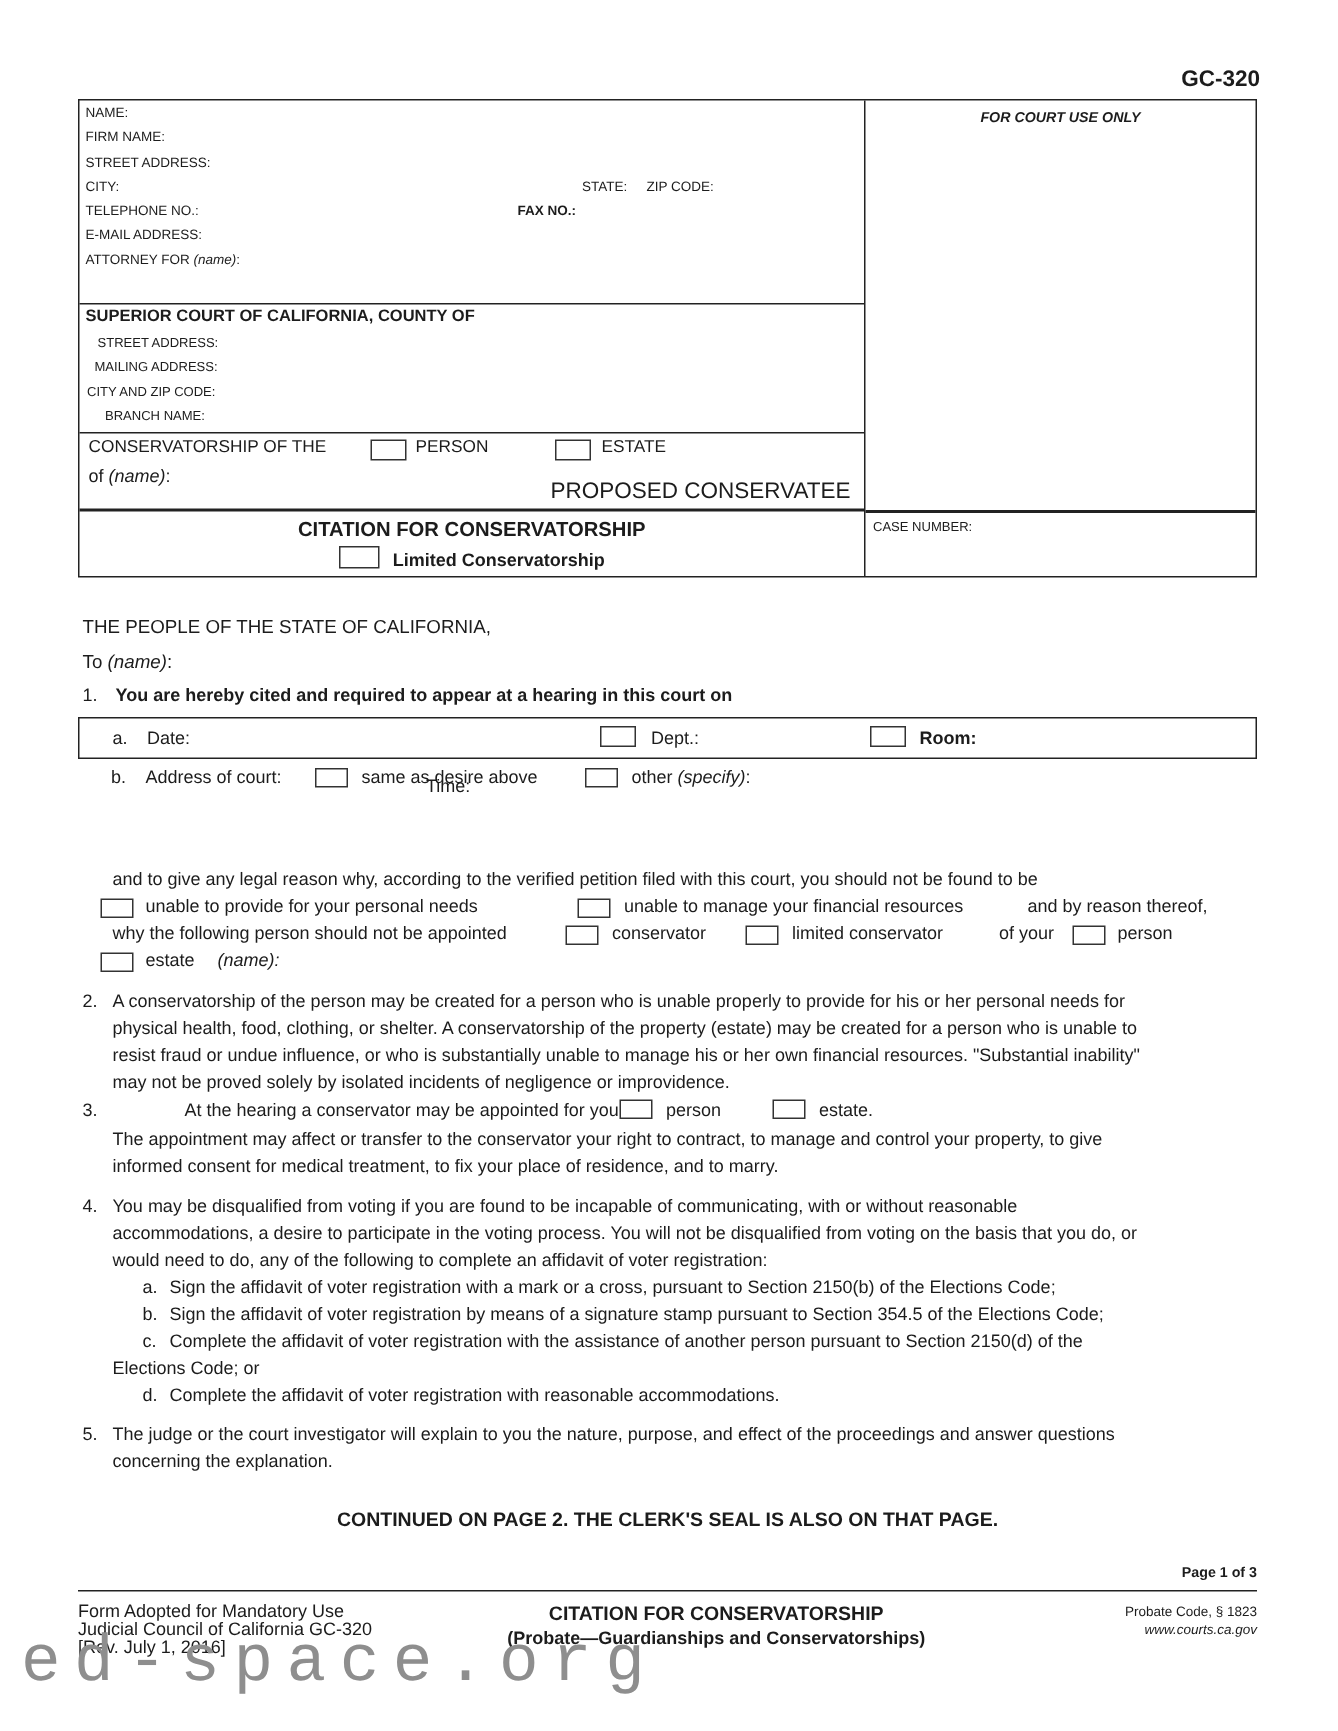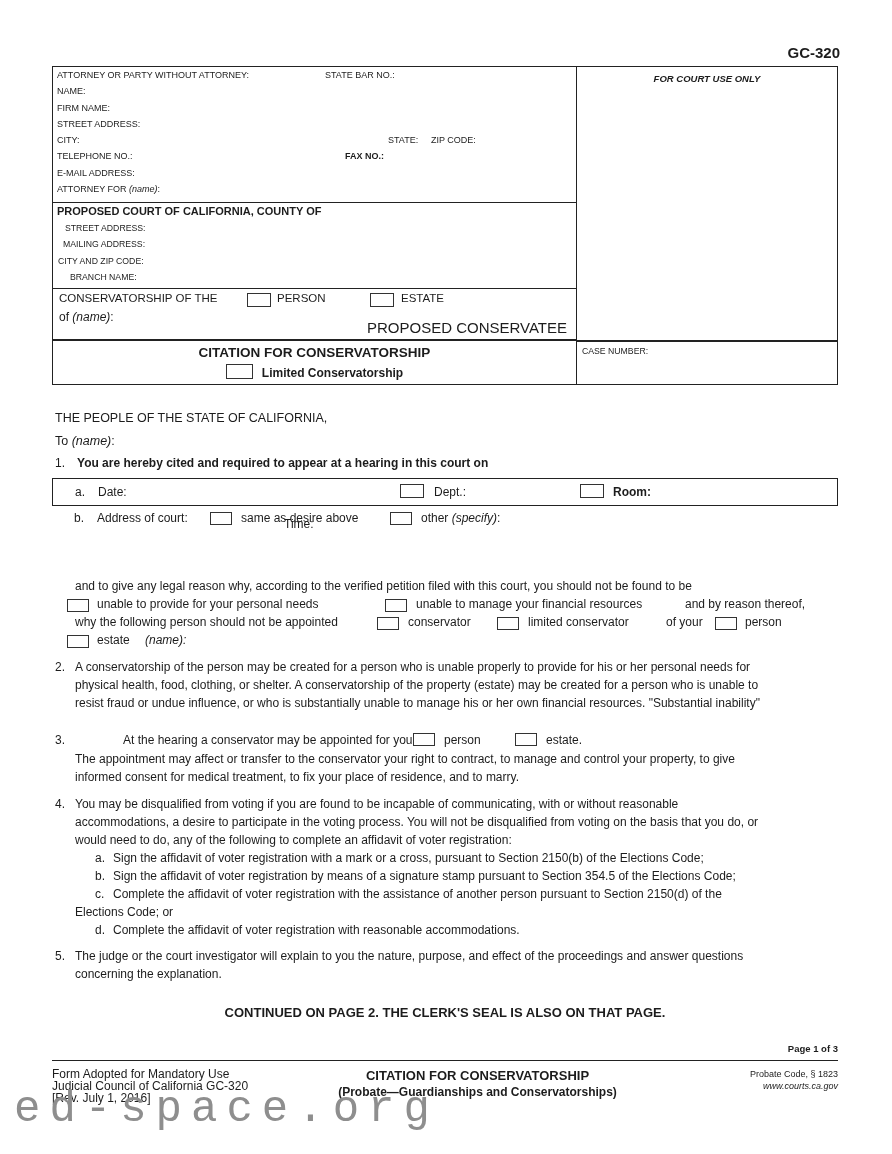--- a/index.html
+++ b/index.html
@@ -98,44 +98,40 @@
 <body>
 
 <div class="page">
 
   <div class="gc-code">GC-320</div>
 
   <div class="header-box">
     <div class="hb-left">
 
       <div class="sec-attorney">
-        <div class="arow">
-          <span>ATTORNEY OR PARTY WITHOUT ATTORNEY:</span>
-          <span class="off" style="left:268px;">STATE BAR NO.:</span>
-        </div>
         <div class="arow"><span>NAME:</span></div>
         <div class="arow"><span>FIRM NAME:</span></div>
         <div class="arow"><span>STREET ADDRESS:</span></div>
         <div class="arow">
           <span>CITY:</span>
           <span class="off" style="left:299px;margin-left:32px;">STATE:</span>
           <span class="off" style="left:374px;">ZIP CODE:</span>
         </div>
         <div class="arow">
           <span>TELEPHONE NO.:</span>
           <span class="off" style="left:288px;font-weight:bold;">FAX NO.:</span>
         </div>
         <div class="arow"><span>E-MAIL ADDRESS:</span></div>
         <div class="arow">
           <span>ATTORNEY FOR </span><span class="i">(name)</span><span>:</span>
         </div>
       </div>
 
       <div class="sec-court">
-        <div class="ct">PROPOSED COURT OF CALIFORNIA, COUNTY OF</div>
+        <div class="ct">SUPERIOR COURT OF CALIFORNIA, COUNTY OF</div>
         <div class="crow" style="padding-left:8px;"><span>STREET ADDRESS:</span></div>
         <div class="crow" style="padding-left:6px;"><span>MAILING ADDRESS:</span></div>
         <div class="crow" style="padding-left:1px;"><span>CITY AND ZIP CODE:</span></div>
         <div class="crow" style="padding-left:13px;"><span>BRANCH NAME:</span></div>
       </div>
 
       <div class="sec-cons">
         <div class="cons-line1">
           <span>CONSERVATORSHIP OF THE</span>
           <span class="cb md off" style="left:188px; top:1px;"></span>
@@ -221,20 +217,21 @@
       <span class="off" style="left:45px;">estate</span>
       <span class="off i" style="left:93px;"><span>(name)</span><span>:</span></span>
     </div>
   </div>
 
   <div class="item" style="top:658px;">
     <span class="num">2.</span>
     <div class="itext nowrap">A conservatorship of the person may be created for a person who is unable properly to provide for his or her personal needs for</div>
     <div class="itext nowrap">physical health, food, clothing, or shelter. A conservatorship of the property (estate) may be created for a person who is unable to</div>
     <div class="itext nowrap">resist fraud or undue influence, or who is substantially unable to manage his or her own financial resources. "Substantial inability"</div>
+    <div class="itext nowrap">may not be proved solely by isolated incidents of negligence or improvidence.</div>
   </div>
 
   <div class="item" style="top:731px;">
     <span class="num">3.</span>
     <div class="i3line1">
       <span class="off" style="position:absolute; left:23px;margin-left:48px;">At the hearing a conservator may be appointed for your</span>
       <span class="cb" style="position:absolute; left:361px; top:2px;"></span>
       <span style="position:absolute; left:392px;">person</span>
       <span class="cb" style="position:absolute; left:463px; top:2px;"></span>
       <span style="position:absolute; left:494px;">estate.</span>

